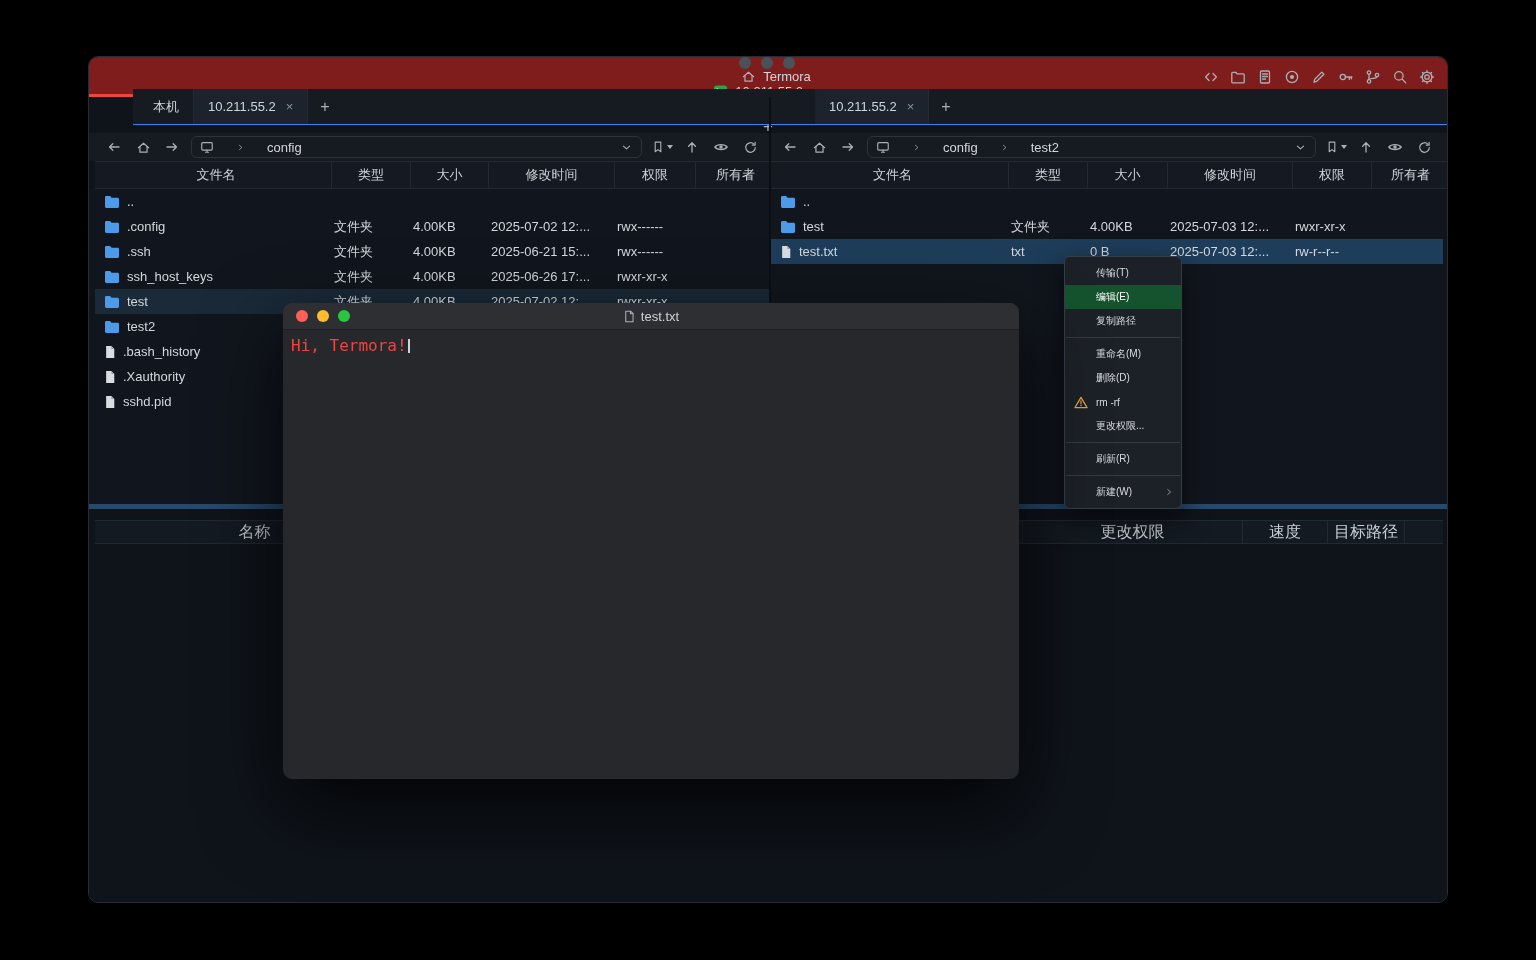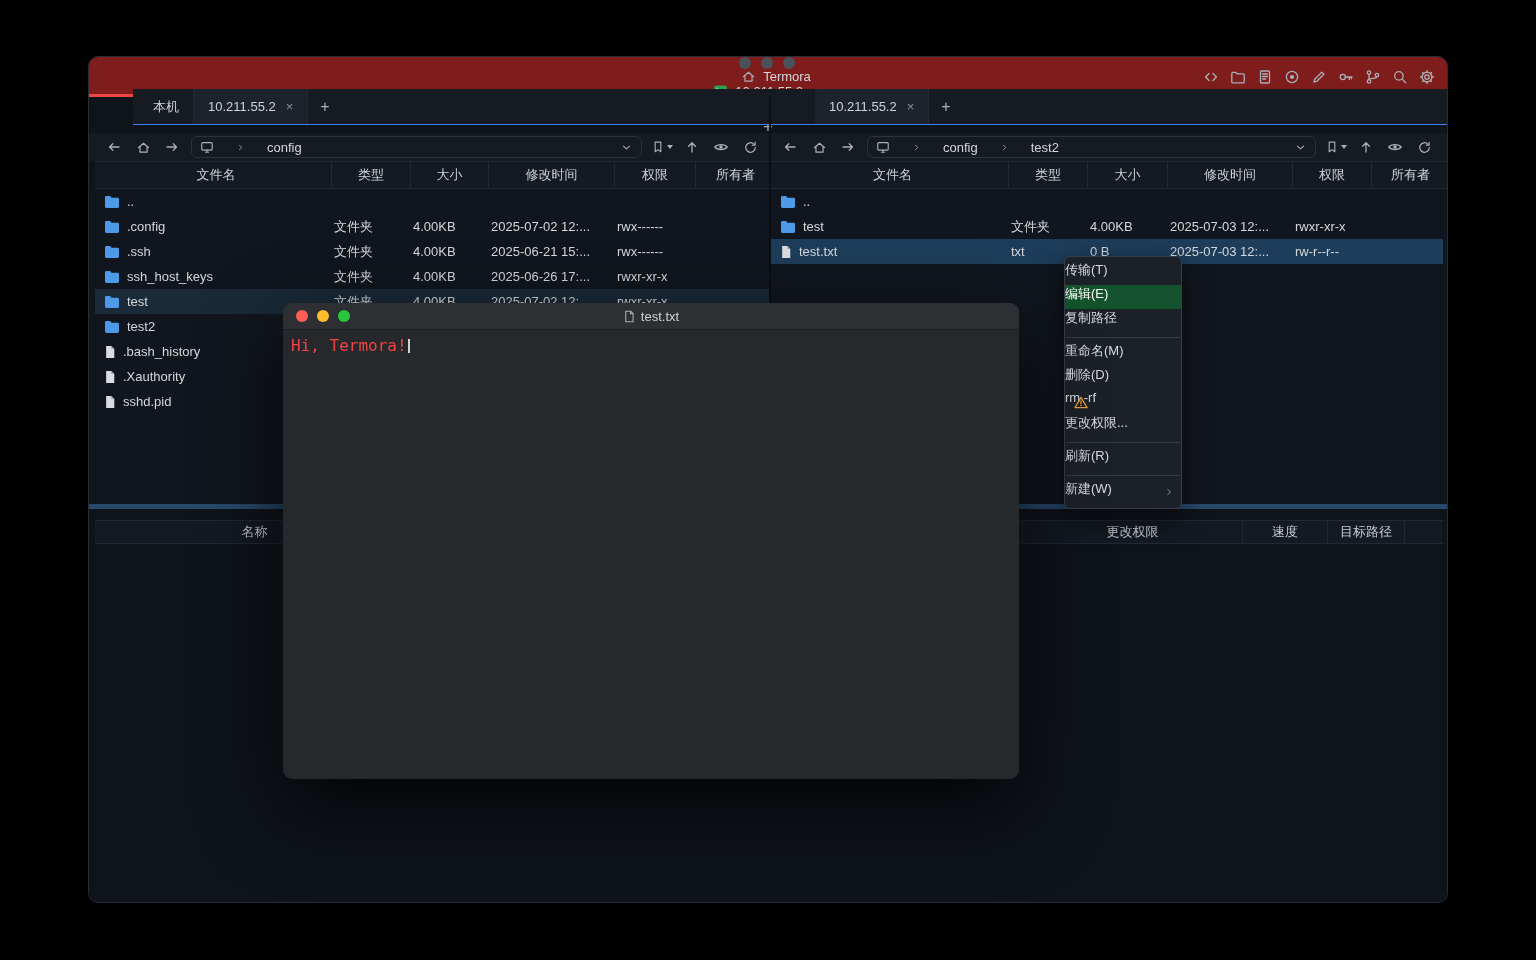--- a/index.html
+++ b/index.html
@@ -75,31 +75,31 @@
   .fic { display:flex; align-items:center; }
 
   .vdivider { position:absolute; left:680px; top:40px; width:2px; height:407px; background:#0b0e13; }
 
   .splitter { position:absolute; left:0; top:447px; width:100%; height:5px; background:#27496b; }
 
   
   .band-thead2 { position:absolute; left:6px; top:463px; width:1348px; height:24px; background:#141a22;
                  border-top:1px solid #222933; border-bottom:1px solid #222933; display:grid;
                  grid-template-columns:320px 608px 220px 85px 77px 38px; }
-  .thc2 { display:flex; align-items:center; justify-content:center; font-size:13px; color:#c9ced4;
+  .thc2 { display:flex; align-items:center; justify-content:center; font-size:16px; color:#c9ced4;
           border-right:1px solid #222933; }
   .thc2:last-child { border-right:none; }
   .transfer-body { position:absolute; left:0; top:487px; width:100%; height:360px; background:#0f141b; }
 
   
   .ctxmenu { position:absolute; left:975px; top:199px; width:118px; background:#1c2127;
              border:1px solid #363d47; border-radius:6px; padding:4px 0;
              box-shadow:0 10px 28px rgba(0,0,0,.6); z-index:30; }
-  .mi { position:relative; height:24px; display:flex; 
-        font-size:13px; color:#d8dce1; white-space:nowrap; }
+  .mi { position:relative; height:24px; display:flex; align-items:center; padding-left:31px;
+        font-size:10px; color:#d8dce1; white-space:nowrap; }
   .mi.hl { background:#14532d; color:#fff; }
   .mic { position:absolute; left:9px; top:0; height:100%; display:flex; align-items:center; }
   .subarr { position:absolute; right:7px; top:0; height:100%; display:flex; align-items:center; }
   .msep { height:1px; background:#343b45; margin:4px 1px; }
 
   
   .editor { position:absolute; left:283px; top:303px; width:736px; height:476px; background:#27282b;
             border-radius:9px; overflow:hidden; box-shadow:0 30px 80px rgba(0,0,0,.8); z-index:40; }
   .etb { height:27px; background:#2d2f33; border-bottom:1px solid #1e1f22; display:flex;
          align-items:center; position:relative; }

